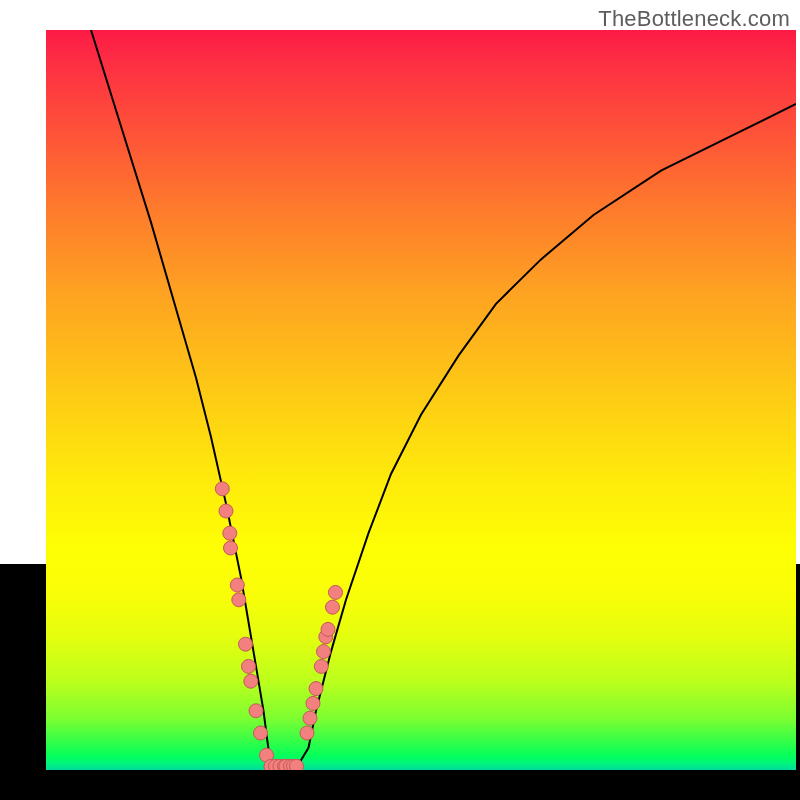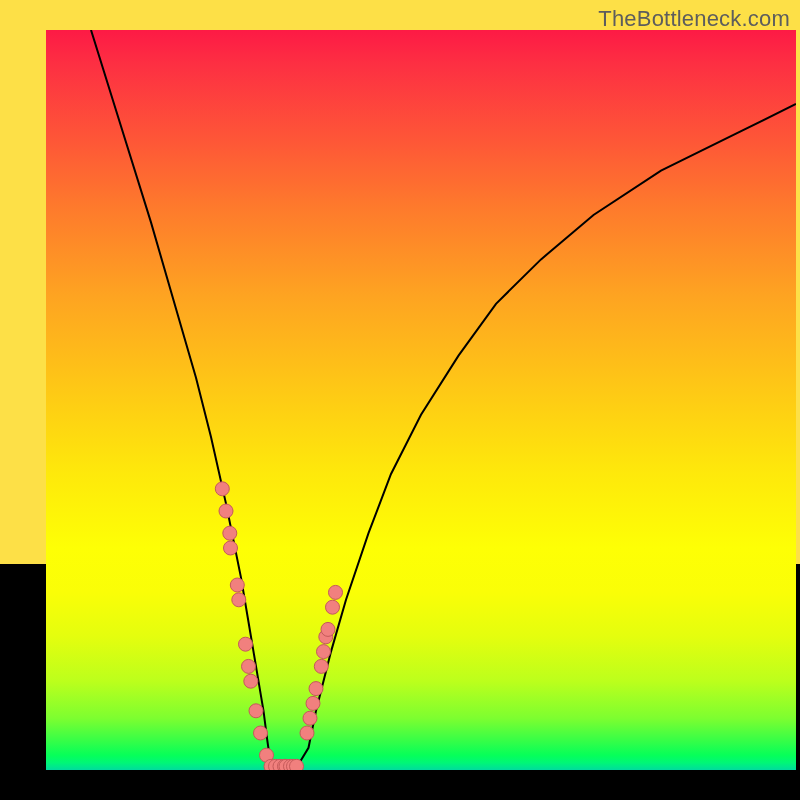--- a/index.html
+++ b/index.html
@@ -8,21 +8,21 @@
     width: 800px;
     height: 800px;
     overflow: hidden;
     background: #000;
     font-family: Arial, Helvetica, sans-serif;
   }
   .frame {
     position: relative;
     width: 800px;
     height: 564px;
-    background: #fde047;
+    background: #ffffff;
   }
   .plot-area {
     position: absolute;
     left: 46px;
     top: 30px;
     width: 750px;
     height: 740px;
     background: linear-gradient(to bottom,
       #fd1a45 0%,
       #fd3142 5%,

